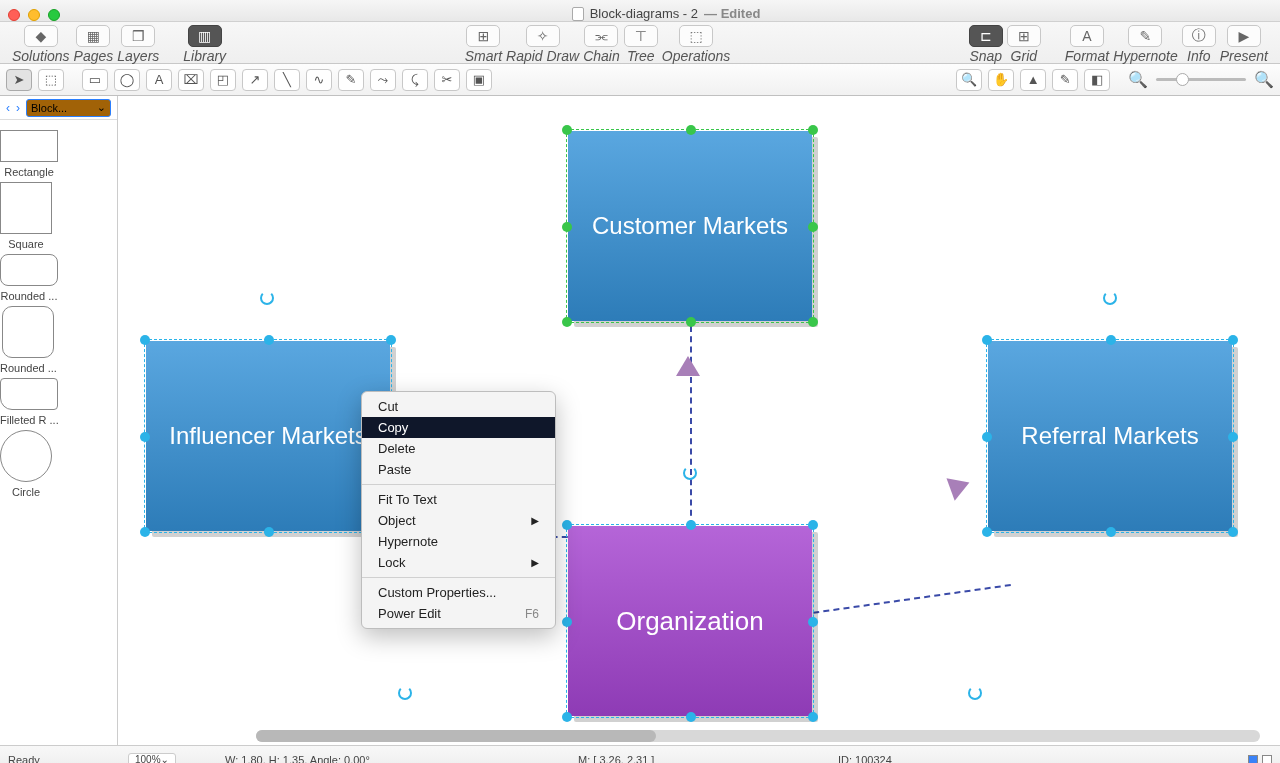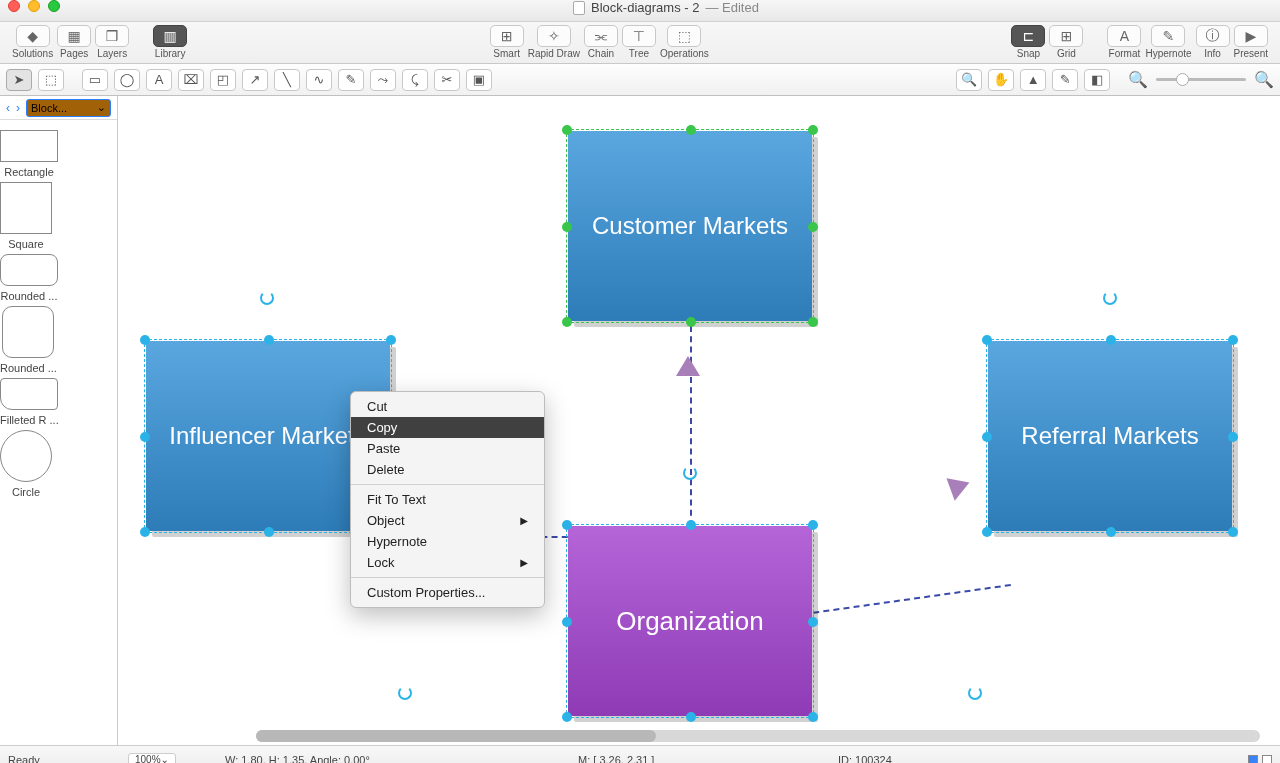--- a/index.html
+++ b/index.html
@@ -1,35 +1,35 @@
 <!DOCTYPE html>
 <html><head>
 <meta charset="utf-8">
 <style>
 * { margin: 0; padding: 0; box-sizing: border-box; font-family: -apple-system, "Helvetica Neue", Arial, sans-serif; }
 html, body { width: 1280px; height: 763px; overflow: hidden; background: #ececec; }
 
 
-.titlebar { height: 22px; background: linear-gradient(#f6f6f6,#e8e8e8); display:flex; align-items:flex-start; padding:0 8px; border-bottom:1px solid #d0d0d0; }
+.titlebar { height: 22px; background: linear-gradient(#f6f6f6,#e8e8e8); display:flex; align-items:flex-end; padding:0 8px; border-bottom:1px solid #d0d0d0; }
 .traffic { display:flex; gap:8px; }
 .traffic span { width:12px; height:12px; border-radius:50%; display:inline-block; }
 .tl-close{background:#ff5f57;border:1px solid #e33e32;}
 .tl-min{background:#ffbd2e;border:1px solid #e0a000;}
 .tl-max{background:#28c940;border:1px solid #17a125;}
 .title-center{flex:1;display:flex;justify-content:center;align-items:center;gap:6px;font-size:13px;color:#444;}
 .doc-icon{width:12px;height:14px;border:1px solid #aaa;border-radius:2px;background:#fff;}
-.title-suffix{color:#888;}
+.title-suffix{color:#888;font-weight:bold;}
 
 
 .toolbar { height: 42px; background: linear-gradient(#f7f7f7,#efefef); border-bottom:1px solid #c8c8c8; display:flex; align-items:flex-start; padding:3px 12px 0 12px; gap:24px; }
 .tb-group { display:flex; gap:4px; }
 .tb-btn { display:flex; flex-direction:column; align-items:center; gap:1px; cursor:pointer; }
 .tb-btn .tbb-icon { width:34px; height:22px; background:#fcfcfc; border:1px solid #c8c8c8; border-radius:5px; display:flex; align-items:center; justify-content:center; font-size:14px; color:#666; }
 .tb-btn.dark .tbb-icon{background:#555;border-color:#444;color:#fff;}
-.tb-btn .tbb-label{font-size:10px;color:#555;}
+.tb-btn .tbb-label{font-size:14px;color:#555;font-style:italic;}
 .tb-spacer{flex:1;}
 
 
 .toolbar2 { height:32px; background: linear-gradient(#fdfdfd,#f1f1f1); border-bottom:1px solid #c0c0c0; display:flex; align-items:center; padding:0 6px; gap:18px;}
 .t2-group{display:flex;gap:6px;align-items:center;}
 .t2-btn{width:26px;height:22px;border:1px solid #c8c8c8;border-radius:4px;background:#fff;display:flex;align-items:center;justify-content:center;font-size:13px;color:#555;cursor:pointer;}
 .t2-btn.sel{background:#e3e3e3;border-color:#aaa;}
 .zoom-slider{display:flex;align-items:center;gap:8px;}
 .slider-track{width:90px;height:3px;background:#bbb;border-radius:2px;position:relative;}
 .slider-thumb{position:absolute;left:20px;top:-5px;width:13px;height:13px;border-radius:50%;background:#fff;border:1px solid #aaa;}
@@ -67,21 +67,21 @@
 .handle.cyan{background:#2bb3e8;}
 .handle.green{background:#39c64a;}
 
 
 .dline{position:absolute;border-top:2px dashed #3a4aa8;transform-origin:left center;}
 .arrowhead{position:absolute;width:0;height:0;border-left:12px solid transparent;border-right:12px solid transparent;border-bottom:20px solid #a87fb8;}
 
 
 .ctx{position:absolute;width:195px;background:#f4f4f4;border:1px solid #bdbdbd;border-radius:6px;box-shadow:0 8px 24px rgba(0,0,0,0.25);padding:4px 0;font-size:13px;z-index:50;}
 .ctx-item{padding:3px 16px;display:flex;justify-content:space-between;align-items:center;color:#222;cursor:pointer;}
-.ctx-item.selected{background:#404040;color:#fff;}
+.ctx-item.selected{background:#0f172a;color:#fff;}
 .ctx-sep{height:1px;background:#d0d0d0;margin:4px 0;}
 .ctx-item .shortcut{color:#888;font-size:12px;}
 .ctx-item .submenu{font-size:10px;}
 
 
 .rot{position:absolute;width:14px;height:14px;border:2px solid #2bb3e8;border-top-color:transparent;border-radius:50%;}
 
 
 .statusbar{height:28px;background:linear-gradient(#f8f8f8,#ececec);border-top:1px solid #ccc;display:flex;align-items:center;font-size:11px;color:#444;padding:0 8px;gap:40px;position:relative;}
 .sb-field{white-space:nowrap;}
@@ -321,51 +321,55 @@
         <div class="handle cyan" style="right:-5px;top:92px;"></div>
       <div class="handle cyan" style="left:-5px;bottom:-5px;"></div>
         <div class="handle cyan" style="left:119px;bottom:-5px;"></div>
         <div class="handle cyan" style="right:-5px;bottom:-5px;"></div>
     </div>
     <div class="rot" style="left:565px;top:370px;"></div>
 
     <div class="rot" style="left:280px;top:590px;"></div>
     <div class="rot" style="left:850px;top:590px;"></div>
 
-    <div class="ctx" style="left:232px;top:295px;">
+    <div class="ctx" style="left:243px;top:295px;">
       <div class="ctx-item">
           <span>Cut</span>
         </div>
       <div class="ctx-item selected">
           <span>Copy</span>
         </div>
       <div class="ctx-item">
+          <span>Delete</span>
+        </div>
+      <div class="ctx-item">
           <span>Paste</span>
-        </div>
-      <div class="ctx-item">
-          <span>Delete</span>
         </div>
       <div class="ctx-sep"></div>
       <div class="ctx-item">
           <span>Fit To Text</span>
         </div>
       <div class="ctx-item">
           <span>Object</span>
           <span class="submenu">▶</span>
         </div>
       <div class="ctx-item">
           <span>Hypernote</span>
         </div>
       <div class="ctx-item">
           <span>Lock</span>
           <span class="submenu">▶</span>
         </div>
       <div class="ctx-sep"></div>
       <div class="ctx-item">
           <span>Custom Properties...</span>
+        </div>
+      <div class="ctx-item">
+          <span>Power Edit</span>
+          <span class="shortcut">F6</span>
         </div>
     </div>
 
     <div class="scrollbar-h"></div>
   </div>
 </div>
 
 <div class="statusbar">
   <span class="sb-field">Ready</span>
   <div class="sb-zoom">

